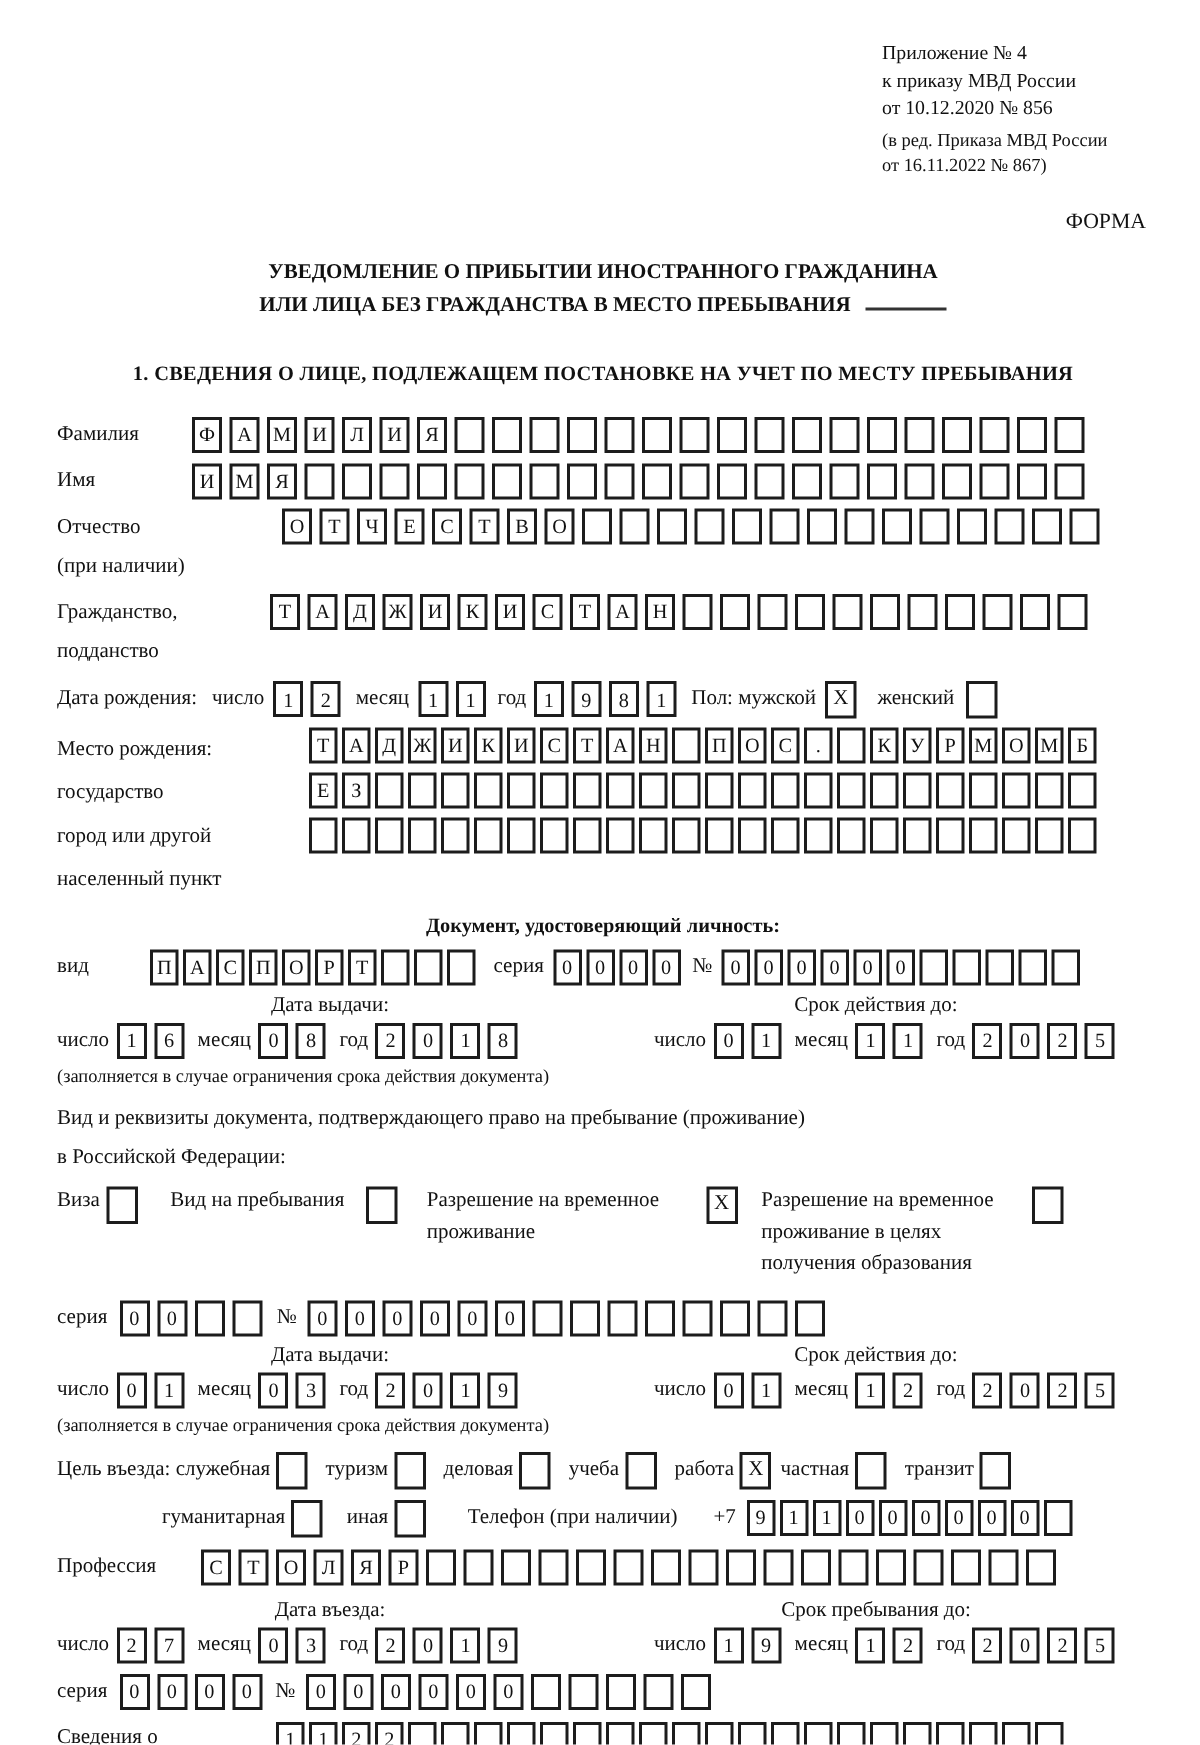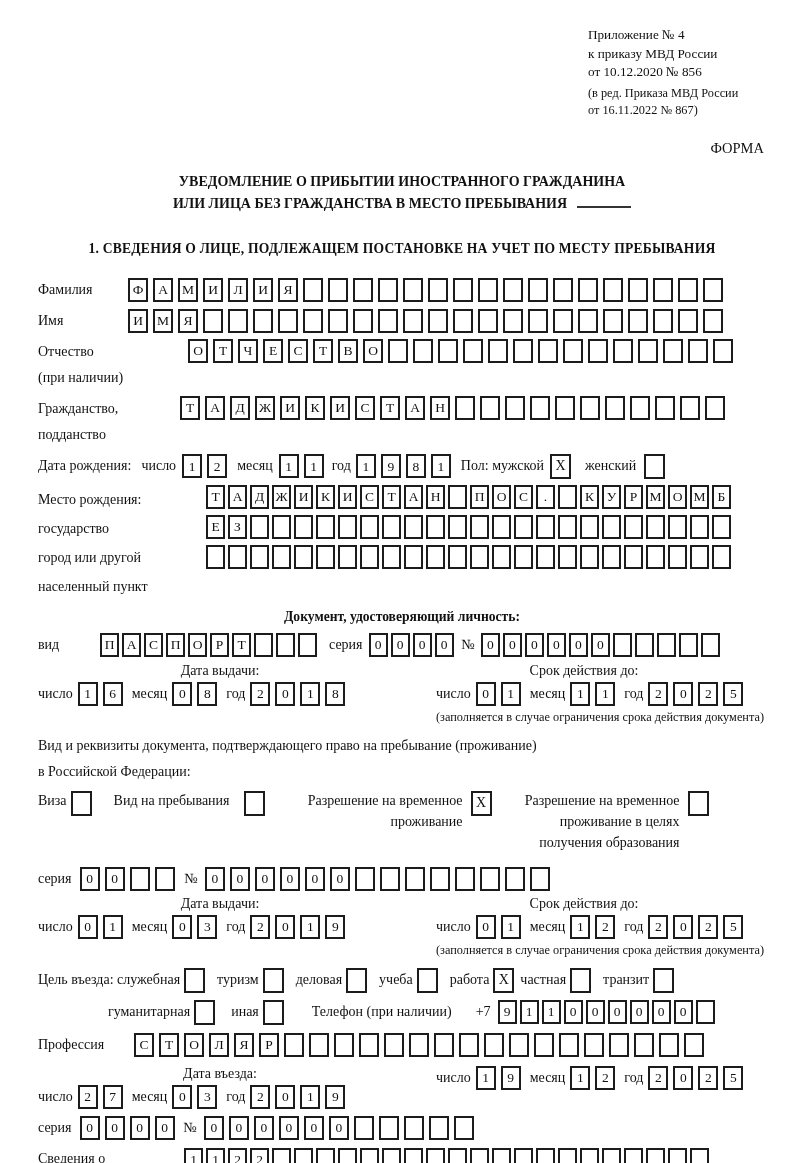--- a/index.html
+++ b/index.html
@@ -54,29 +54,29 @@
 
   .center-b{ text-align:center;font-weight:bold;font-size:13.6px;margin:8px 0 7px;}
 
   
   .duo{display:flex;margin-bottom:4px;}
   .duo .half{width:50%;}
   .duo .h{text-align:center;margin-bottom:3px;}
   .dvals{display:flex;align-items:center;}
   .dvals .dlabel{margin-right:5px;white-space:nowrap;}
   .dvals .cells{margin-right:9px;}
-  .note-right{text-align:right;font-size:12.3px;margin:1px 2px 10px 0;}
+  .note-right{text-align:left;font-size:12.3px;margin:1px 2px 10px 0;}
 
   .para{margin:4px 0 2px;line-height:1.6;}
 
   .permit-row{display:flex;align-items:flex-start;margin:6px 0 14px;}
   .permit-row .opt{display:flex;align-items:flex-start;}
   .permit-row .opt .chk{margin-left:8px;margin-top:1px;}
   .opt-text{line-height:1.5;}
-  .opt-center{text-align:right;}
+  .opt-center{text-align:left;}
 
   .purpose-row{display:flex;align-items:center;margin-bottom:7px;flex-wrap:nowrap;}
   .purpose-row .lbl{margin-right:4px;white-space:nowrap;}
   .purpose-row .chk{margin-right:12px;}
 </style>
 </head>
 <body>
 
 <div class="page">
 
@@ -605,20 +605,21 @@
           <span class="dlabel">год</span>
           <span class="cells">
               <span class="cell">2</span>
               <span class="cell">0</span>
               <span class="cell">1</span>
               <span class="cell">9</span>
             </span>
         </div>
       </div>
       <div class="half">
+        <div class="h">Срок пребывания до:</div>
         <div class="dvals" style="padding-left:34px;">
           <span class="dlabel">число</span>
           <span class="cells">
               <span class="cell">1</span>
               <span class="cell">9</span>
             </span>
           <span class="dlabel">месяц</span>
           <span class="cells">
               <span class="cell">1</span>
               <span class="cell">2</span>

